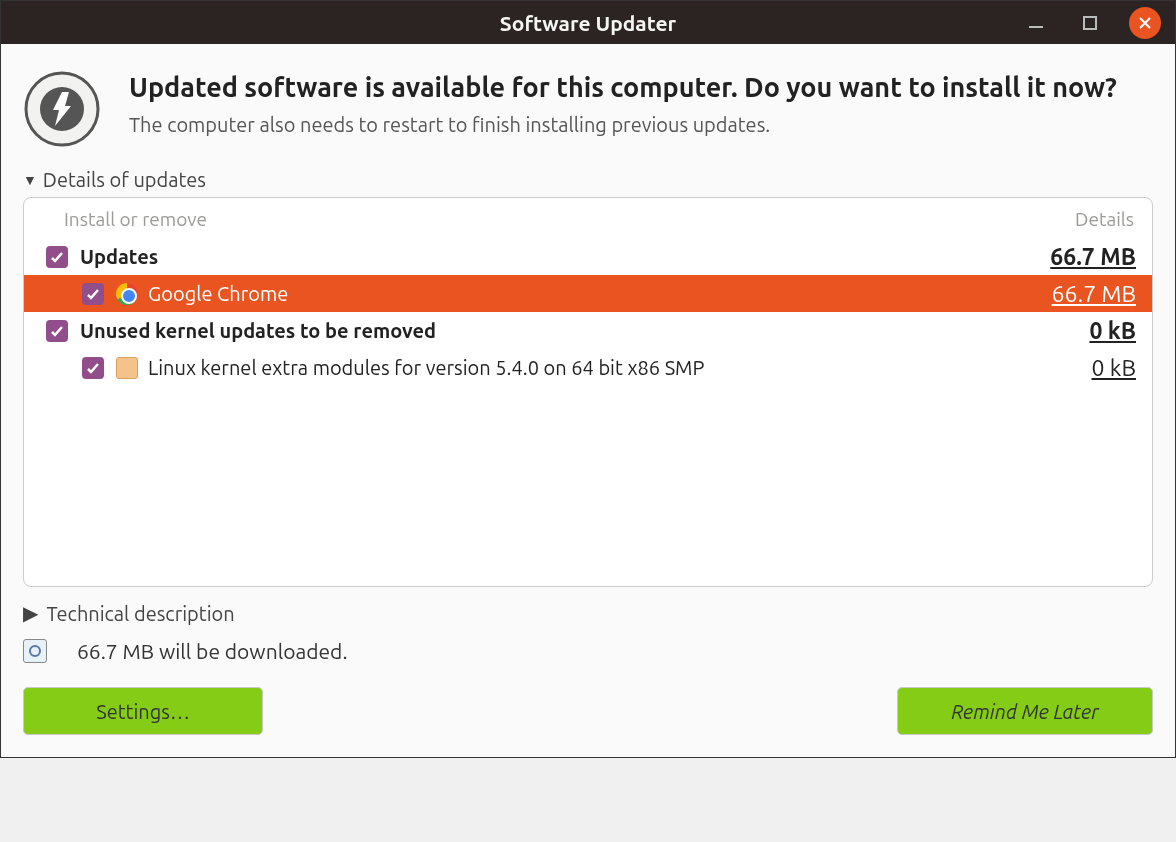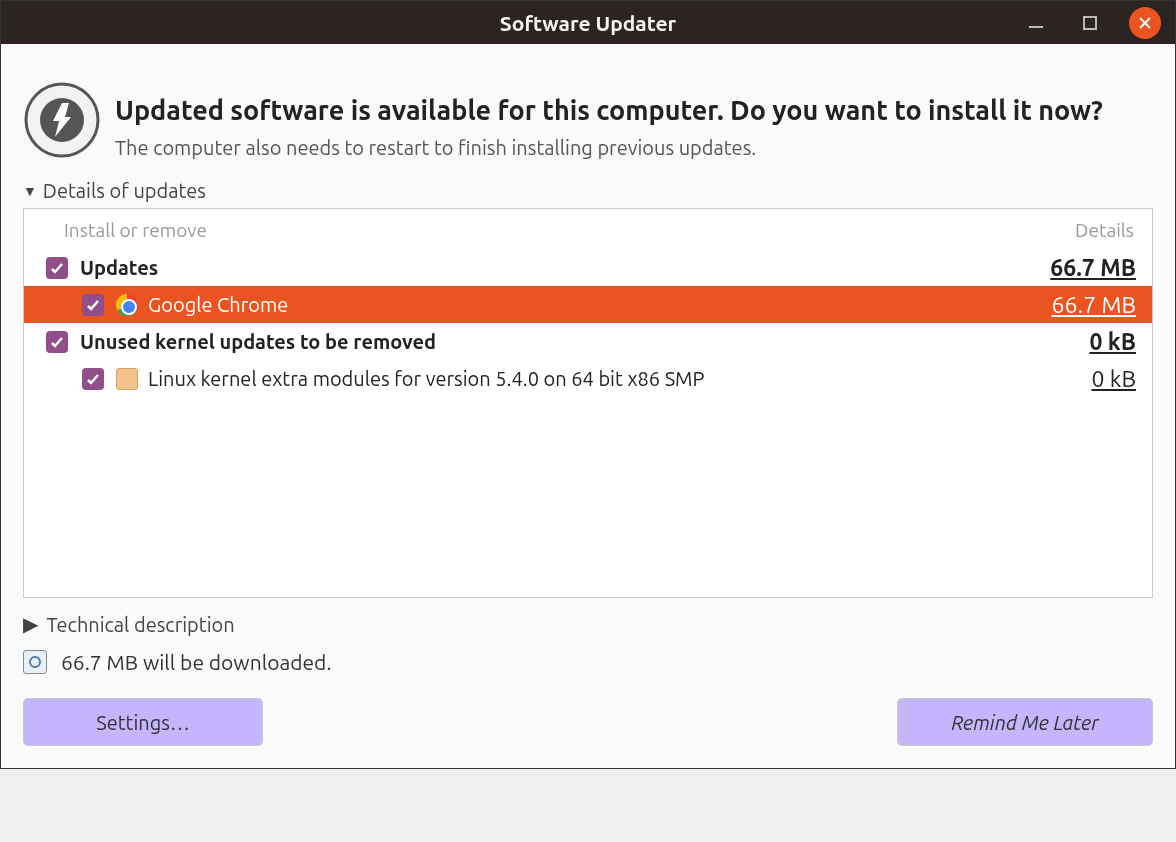--- a/index.html
+++ b/index.html
@@ -29,38 +29,38 @@
   }
   .win-btn { width: 30px; height: 30px; display:flex; align-items:center; justify-content:center; cursor:pointer; }
   .win-min { color:#bbb; font-size:26px; }
   .win-max { color:#bbb; }
   .win-max svg { stroke:#bbb; }
   .win-close {
     background:#e95420; border-radius:50%; width:32px; height:32px;
   }
   .win-close svg { stroke:white; }
   .content { padding: 18px 22px 22px 22px; background:#fafafa; }
-  .header-row { display:flex; gap:14px; margin-bottom:20px; margin-top:19px;align-items:flex-end; }
+  .header-row { display:flex; gap:28px; margin-bottom:20px; margin-top:8px; }
   .updater-icon {
     width:78px; height:78px; flex:0 0 78px;
     display:flex; align-items:center; justify-content:center;
   }
   .header-text h1 {
     font-size:27px; font-weight:700; color:#222; line-height:1.3;
   }
   .header-text p {
     font-size:20px; color:#555; margin-top:8px;
   }
   .expander {
     display:flex; align-items:center; gap:6px;
     font-size:20px; color:#444; cursor:pointer; margin-top:12px;
   }
   .expander .tri { font-size:14px; }
   .update-list {
-    border:1px solid #ccc; border-radius:0; margin-top:6px;
+    border:1px solid #ccc; border-radius:8px; margin-top:6px;
     background:#fff; height:390px; overflow:hidden;
   }
   .list-header {
     display:flex; justify-content:space-between;
     padding:10px 18px 8px 40px; color:#9a9a97; font-size:19px;
   }
   .row {
     display:flex; align-items:center; padding:6px 16px 6px 22px;
     font-size:20px; color:#222;
   }
@@ -81,32 +81,32 @@
     border-radius:3px; display:flex; align-items:center; justify-content:center;
   }
   .chrome-icon { background: conic-gradient(#ea4335 0 120deg,#34a853 120deg 240deg,#fbbc05 240deg 360deg); border-radius:50%; position:relative;}
   .chrome-icon::after{content:"";position:absolute;left:5px;top:5px;width:12px;height:12px;background:#4285f4;border:2px solid #fff;border-radius:50%;}
   .pkg-icon { background:#f6c28b; border:1px solid #d8a060; }
   .tech-row {
     display:flex; align-items:center; gap:8px; font-size:20px;
     color:#444; margin-top:14px; cursor:pointer;
   }
   .download-row {
-    display:flex; align-items:center; gap:14px; margin-top:14px;
+    display:flex; align-items:center; gap:30px; margin-top:14px;
     font-size:21px; color:#333;
   }
   .dl-icon {
     width:24px; height:24px; border:1px solid #888; border-radius:3px;
     background:#e8f0f8; display:flex; align-items:center; justify-content:center;
   }
   .button-row {
     display:flex; margin-top:24px; gap:16px;
   }
   .btn {
-    border:1px solid #c8c8c6; background:#c4b5fd; border-radius:5px;
+    border:1px solid #c8c8c6; background:#84cc16; border-radius:5px;
     height:48px; font-size:20px; color:#333; cursor:pointer;
     display:flex; align-items:center; justify-content:center;
   }
   .btn-settings { width:240px; }
   .btn-spacer { flex:1; }
   .btn-remind { width:256px;font-style:italic; }
   .btn-install { width:240px; }
 </style>
 </head>
 <body>

